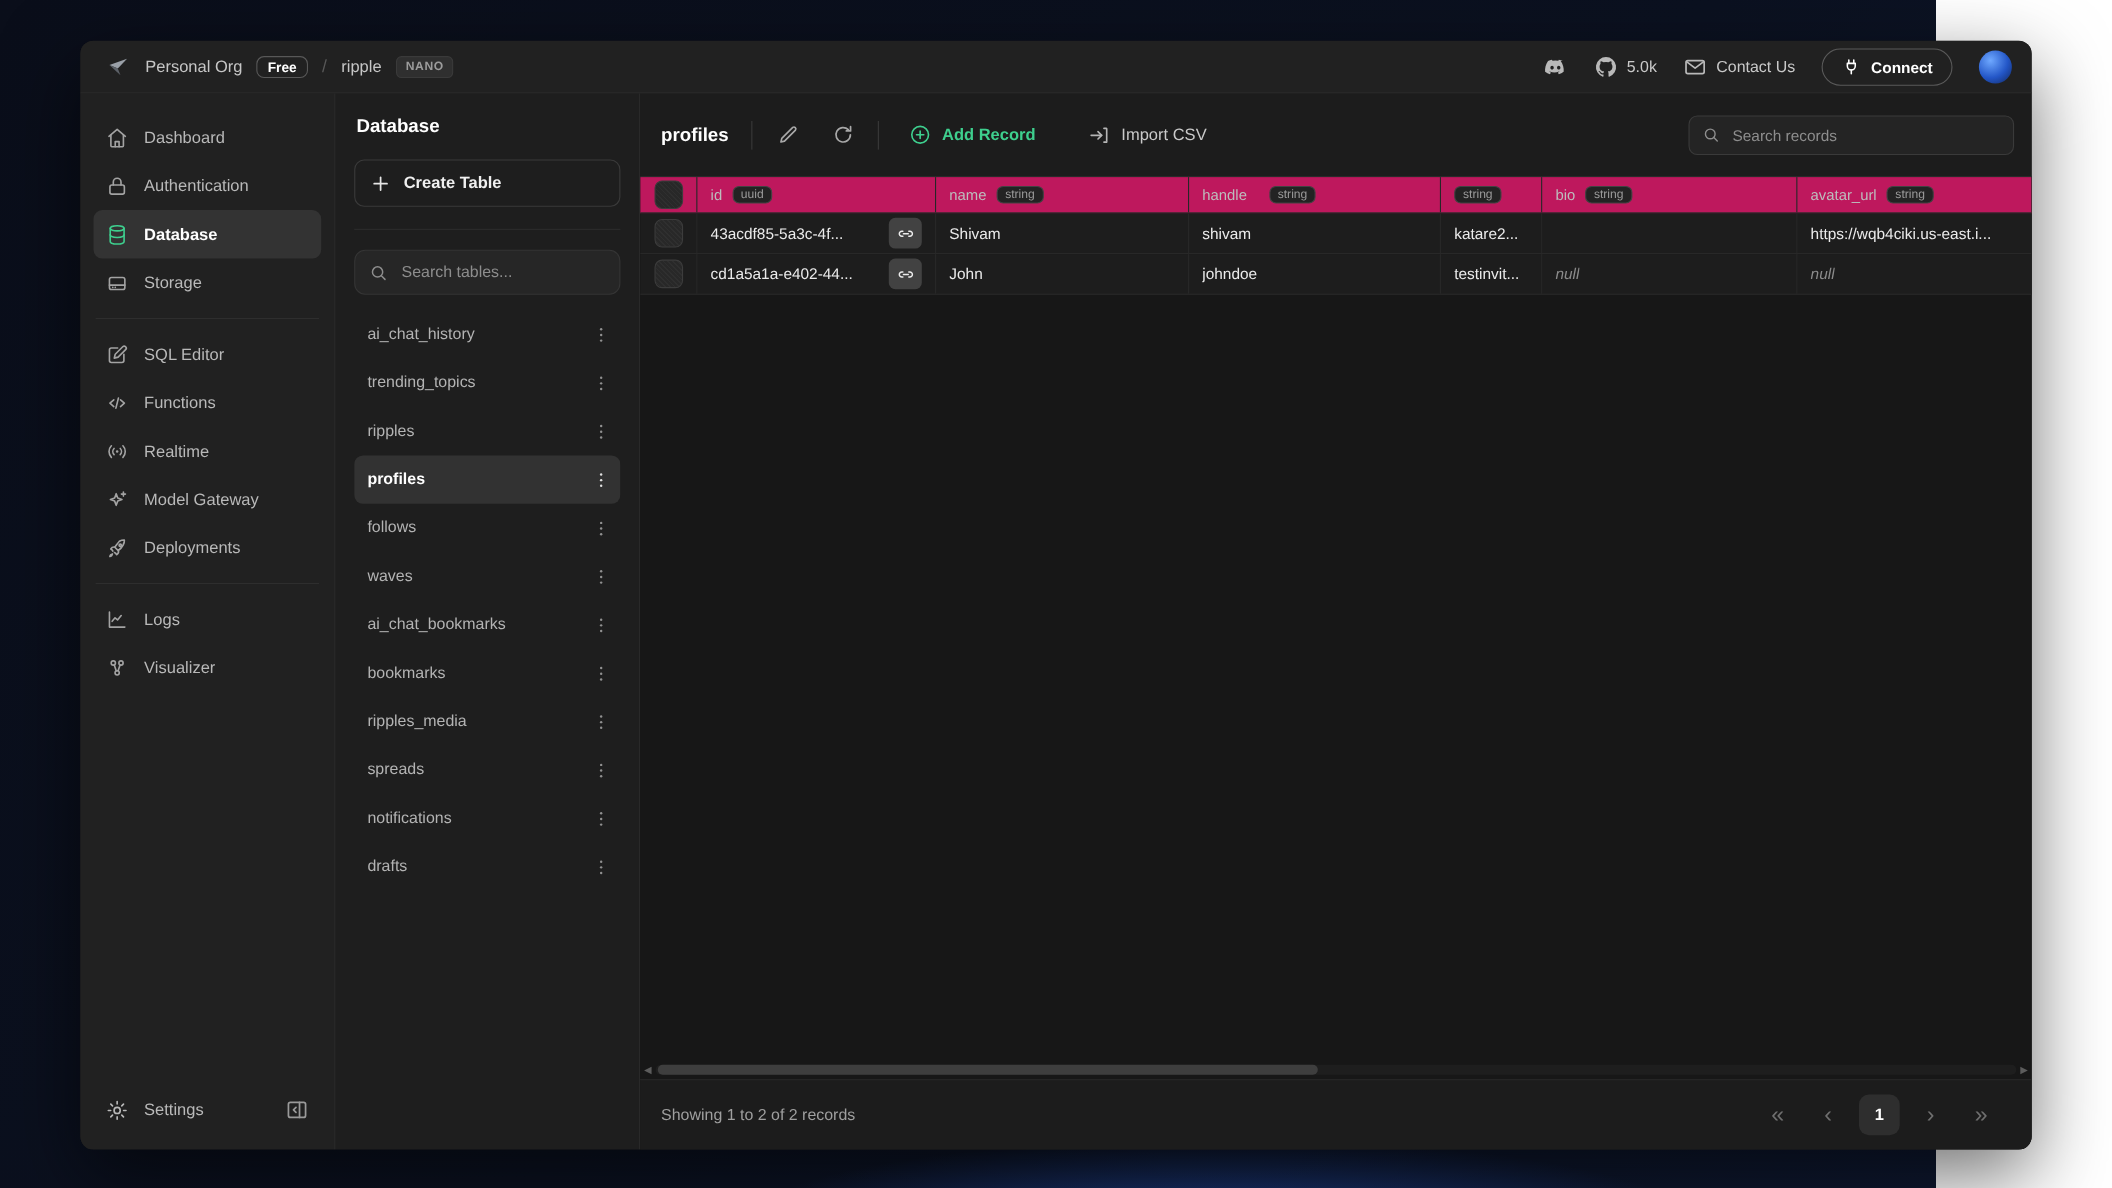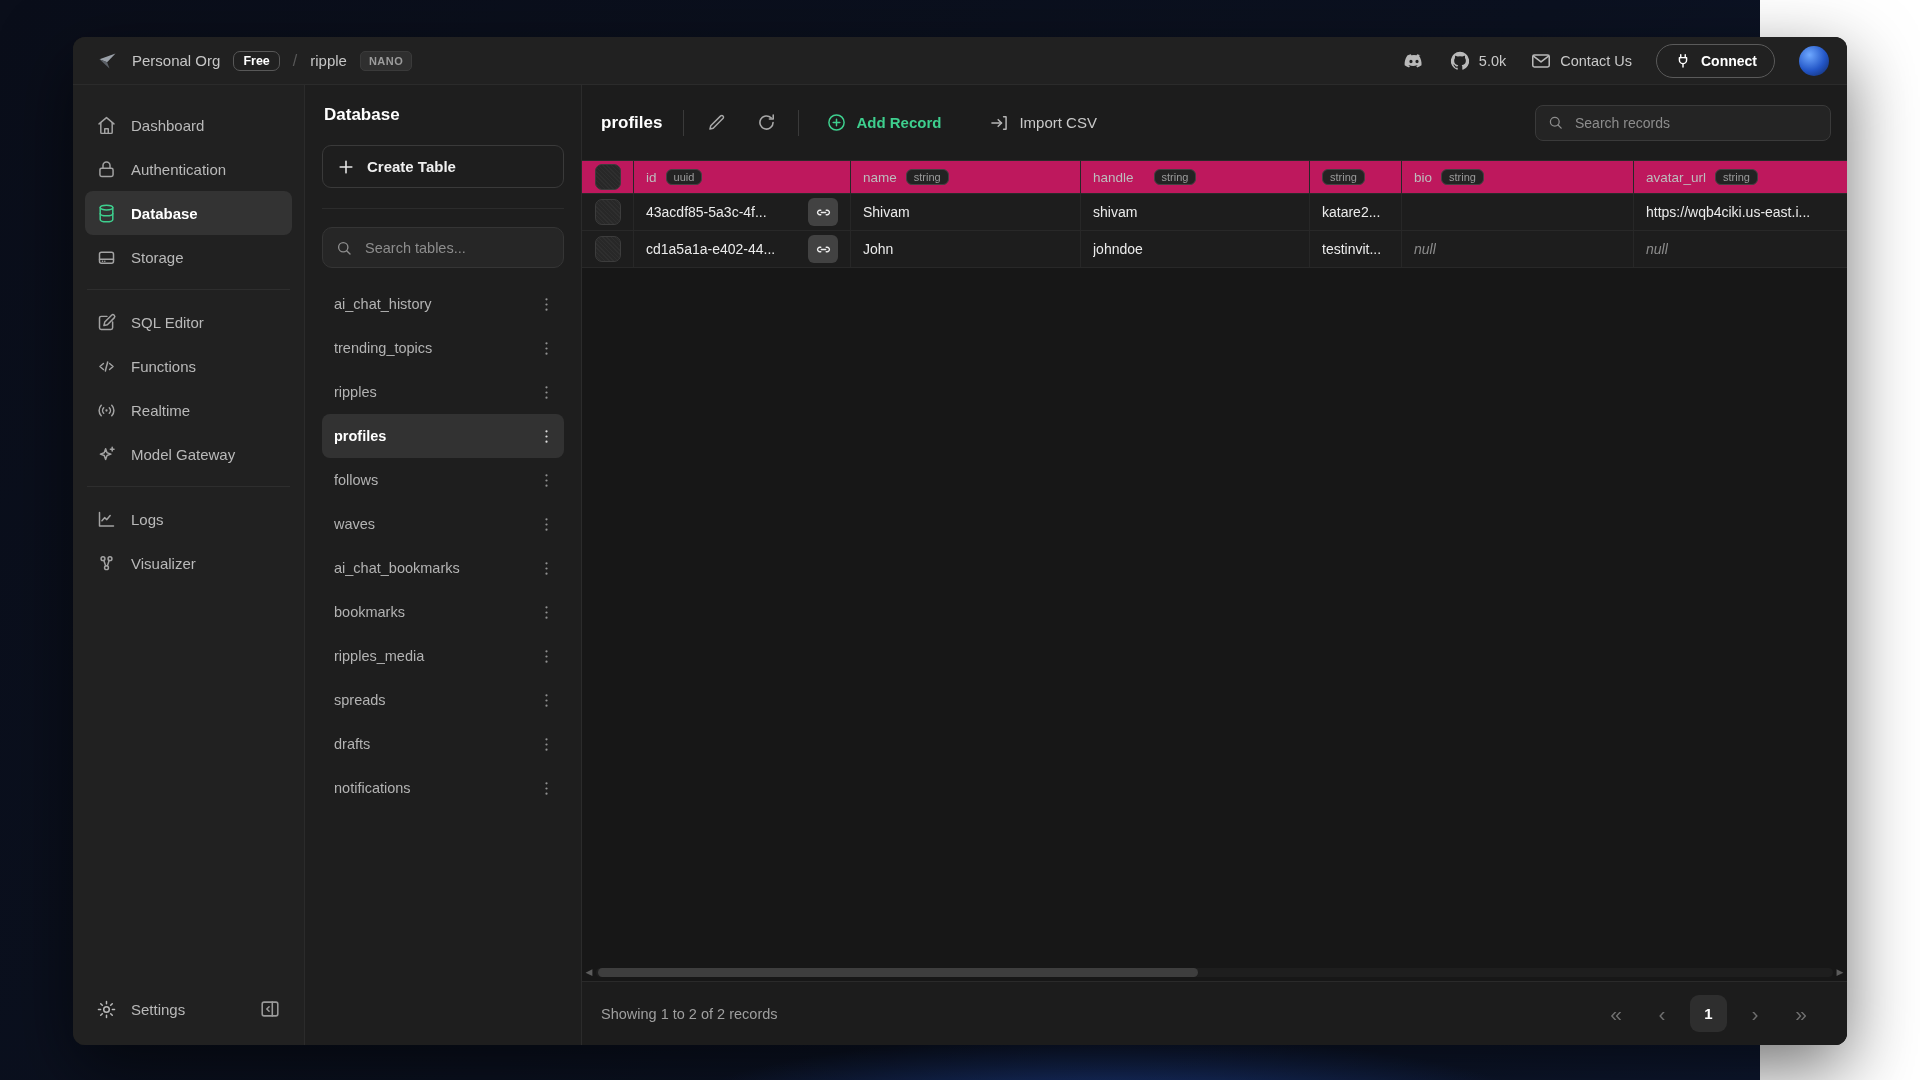--- a/index.html
+++ b/index.html
@@ -269,20 +269,31 @@
             </div>
             <div class="nav-item">
               <span class="ico nico">
                 <svg viewBox="0 0 24 24" width="21" height="21" fill="none" stroke="currentColor" stroke-width="1.7" stroke-linecap="round" stroke-linejoin="round">
                   <path d="M11 5.5 12.6 10l4.4 1.6-4.4 1.6L11 17.6l-1.6-4.4L5 11.6 9.4 10z"></path>
                   <path d="M18.5 3.8v4.2M16.4 5.9h4.2"></path>
                 </svg>
               </span>
               <span>Model Gateway</span>
             </div>
+            <div class="nav-item">
+              <span class="ico nico">
+                <svg viewBox="0 0 24 24" width="21" height="21" fill="none" stroke="currentColor" stroke-width="1.7" stroke-linecap="round" stroke-linejoin="round">
+                  <path d="M14.3 4.6c2.7-1.5 5.2-1.3 5.2-1.3s.2 2.5-1.3 5.2c-1.2 2.2-3.1 4.4-5.1 5.9l-3.5-3.5c1.5-2 3.5-5.1 4.7-6.3z"></path>
+                  <circle cx="15.2" cy="8.8" r="1.2"></circle>
+                  <path d="M9.2 10.6c-1.5-.2-3 .6-3.8 2 1 .4 1.7 1.1 2.2 2.2M13.4 14.8c.2 1.5-.6 3-2 3.8-.4-1-1.1-1.7-2.2-2.2"></path>
+                  <path d="M5.3 18.7c.7-.7 1.8-.9 1.8-.9s-.2 1.1-.9 1.8-1.8.9-1.8.9.2-1.1.9-1.8z"></path>
+                </svg>
+              </span>
+              <span>Deployments</span>
+            </div>
             <div class="nav-div"></div>
             <div class="nav-item">
               <span class="ico nico">
                 <svg viewBox="0 0 24 24" width="21" height="21" fill="none" stroke="currentColor" stroke-width="1.7" stroke-linecap="round" stroke-linejoin="round">
                   <path d="M4 4v15.5h16"></path>
                   <path d="m6.8 13.5 3-3.6 2.6 2.2 3.8-4.6"></path>
                 </svg>
               </span>
               <span>Logs</span>
             </div>
@@ -452,33 +463,33 @@
                 <span class="ico ">
                   <svg viewBox="0 0 24 24" width="19" height="19" fill="none" stroke="currentColor" stroke-width="1.7" stroke-linecap="round" stroke-linejoin="round">
                     <circle cx="12" cy="5.5" r="1.4" fill="currentColor" stroke="none"></circle>
                     <circle cx="12" cy="12" r="1.4" fill="currentColor" stroke="none"></circle>
                     <circle cx="12" cy="18.5" r="1.4" fill="currentColor" stroke="none"></circle>
                   </svg>
                 </span>
               </button>
             </div>
             <div class="tbl-item">
+              <span>notifications</span>
+              <button class="kebab">
+                <span class="ico ">
+                  <svg viewBox="0 0 24 24" width="19" height="19" fill="none" stroke="currentColor" stroke-width="1.7" stroke-linecap="round" stroke-linejoin="round">
+                    <circle cx="12" cy="5.5" r="1.4" fill="currentColor" stroke="none"></circle>
+                    <circle cx="12" cy="12" r="1.4" fill="currentColor" stroke="none"></circle>
+                    <circle cx="12" cy="18.5" r="1.4" fill="currentColor" stroke="none"></circle>
+                  </svg>
+                </span>
+              </button>
+            </div>
+            <div class="tbl-item">
               <span>drafts</span>
-              <button class="kebab">
-                <span class="ico ">
-                  <svg viewBox="0 0 24 24" width="19" height="19" fill="none" stroke="currentColor" stroke-width="1.7" stroke-linecap="round" stroke-linejoin="round">
-                    <circle cx="12" cy="5.5" r="1.4" fill="currentColor" stroke="none"></circle>
-                    <circle cx="12" cy="12" r="1.4" fill="currentColor" stroke="none"></circle>
-                    <circle cx="12" cy="18.5" r="1.4" fill="currentColor" stroke="none"></circle>
-                  </svg>
-                </span>
-              </button>
-            </div>
-            <div class="tbl-item">
-              <span>notifications</span>
               <button class="kebab">
                 <span class="ico ">
                   <svg viewBox="0 0 24 24" width="19" height="19" fill="none" stroke="currentColor" stroke-width="1.7" stroke-linecap="round" stroke-linejoin="round">
                     <circle cx="12" cy="5.5" r="1.4" fill="currentColor" stroke="none"></circle>
                     <circle cx="12" cy="12" r="1.4" fill="currentColor" stroke="none"></circle>
                     <circle cx="12" cy="18.5" r="1.4" fill="currentColor" stroke="none"></circle>
                   </svg>
                 </span>
               </button>
             </div>

